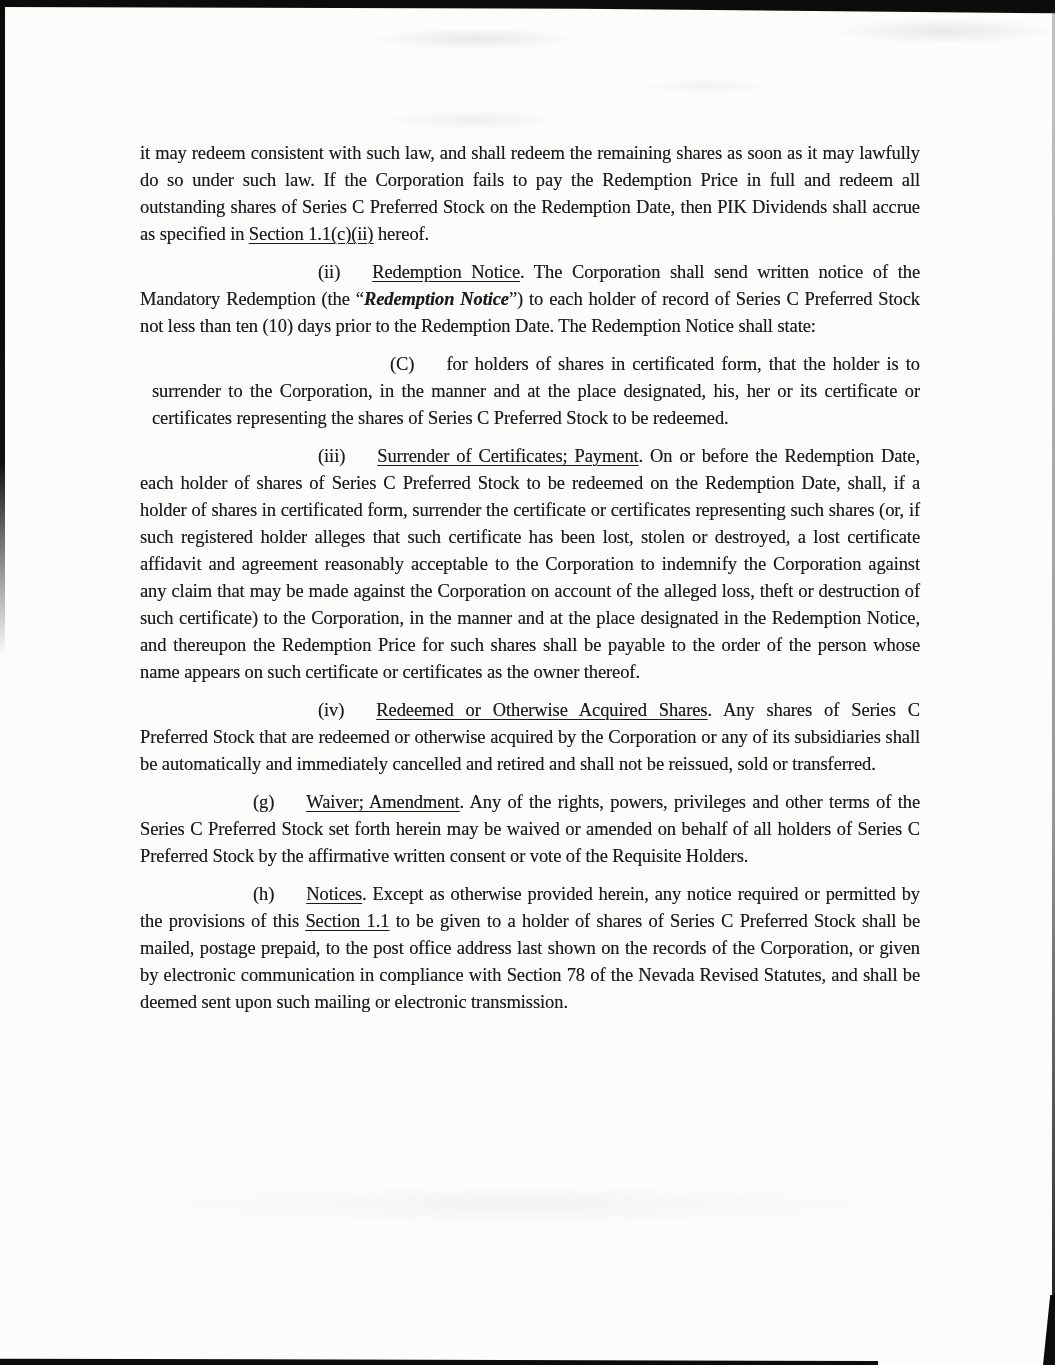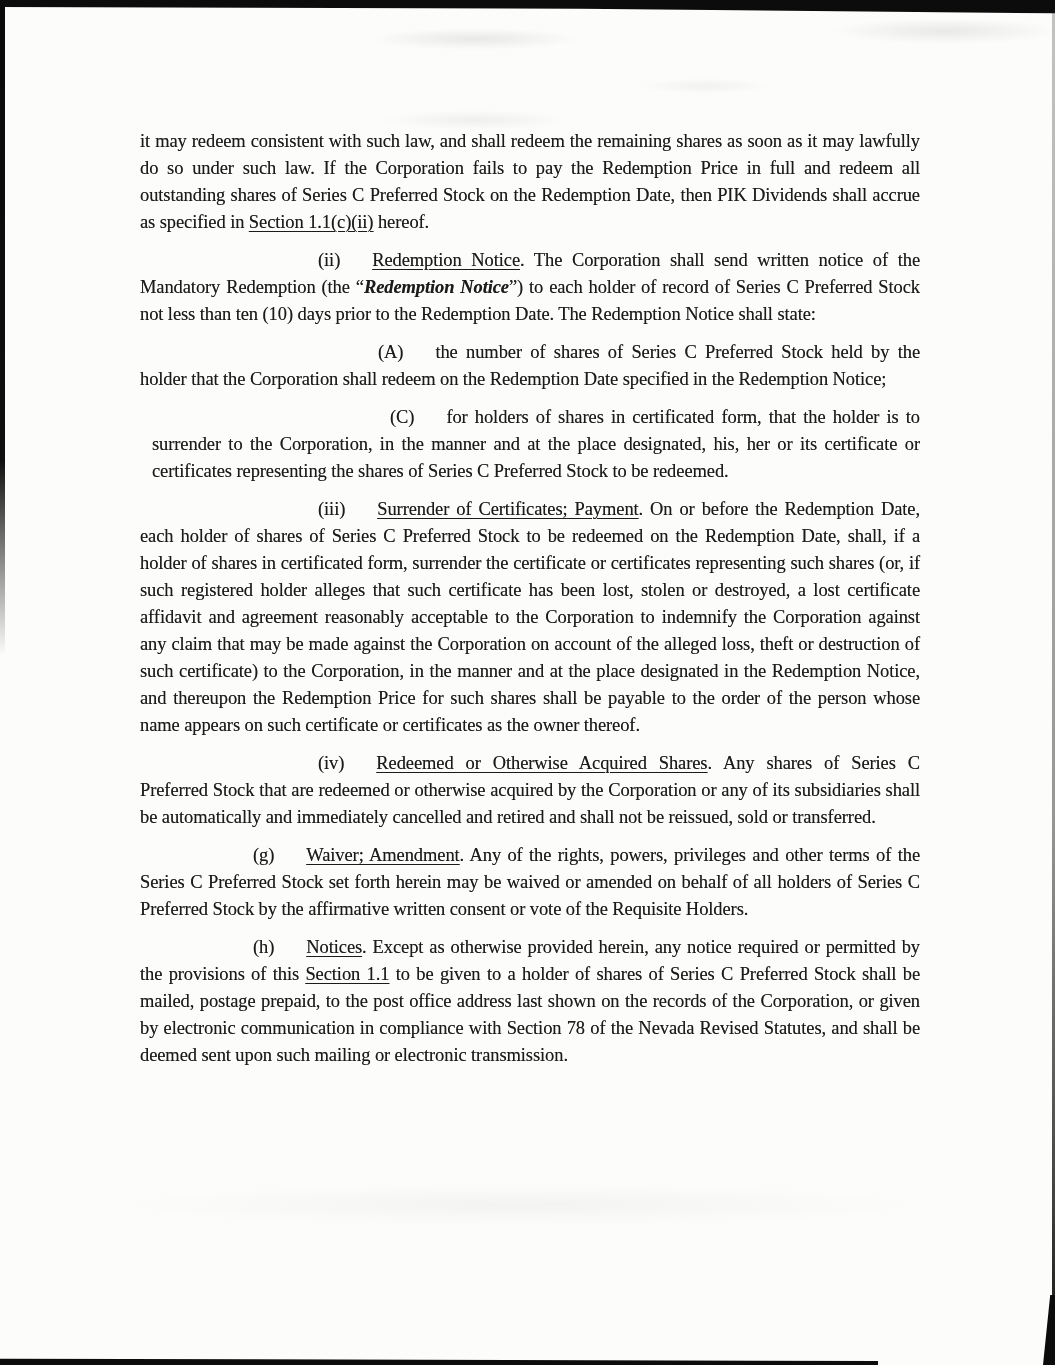--- a/index.html
+++ b/index.html
@@ -11,21 +11,21 @@
     background: var(--paper, #fcfcfa);
     font-family: "Liberation Serif", "DejaVu Serif", serif;
   }
   .page {
     position: absolute;
     inset: 0;
   }
   
   .doc-text {
     position: absolute;
-    top: 128px;
+    top: 140px;
     left: 140px;
     width: 780px;
     font-size: 18.5px;
     line-height: 27px;
     letter-spacing: -0.1px;
     color: var(--ink, #1b1b1b);
     text-shadow: 0 0 0.45px rgba(20,20,20,0.55);
   }
   .para {
     margin: 0 0 11px 0;
@@ -94,21 +94,20 @@
 
   <div class="smudge sm1"></div>
   <div class="smudge sm2"></div>
   <div class="smudge sm3"></div>
   <div class="smudge sm4"></div>
   <div class="smudge sm5"></div>
 
   <div class="doc-text">
       <p class="para" style="text-indent: 0px;"><span class="seg">it may redeem consistent with such law, and shall redeem the remaining shares as soon as it may lawfully do so under such law. If the Corporation fails to pay the Redemption Price in full and redeem all outstanding shares of Series C Preferred Stock on the Redemption Date, then PIK Dividends shall accrue as specified in </span><span class="seg-underline">Section 1.1(c)(ii)</span><span class="seg"> hereof.</span></p>
       <p class="para" style="text-indent: 178px;"><span>(ii)</span><span class="tab"></span><span class="seg-underline">Redemption Notice</span><span class="seg">. The Corporation shall send written notice of the Mandatory Redemption (the “</span><span class="seg-bold-italic">Redemption Notice</span><span class="seg">”) to each holder of record of Series C Preferred Stock not less than ten (10) days prior to the Redemption Date. The Redemption Notice shall state:</span></p>
-      <p class="para" style="text-indent: 238px;"><span>(A)</span><span class="tab"></span><span class="seg">the number of shares of Series C Preferred Stock held by the holder that the Corporation shall redeem on the Redemption Date specified in the Redemption Notice;</span></p>
       <p class="para" style="text-indent: 238px; margin-left: 12px;"><span>(C)</span><span class="tab"></span><span class="seg">for holders of shares in certificated form, that the holder is to surrender to the Corporation, in the manner and at the place designated, his, her or its certificate or certificates representing the shares of Series C Preferred Stock to be redeemed.</span></p>
       <p class="para" style="text-indent: 178px;"><span>(iii)</span><span class="tab"></span><span class="seg-underline">Surrender of Certificates; Payment</span><span class="seg">. On or before the Redemption Date, each holder of shares of Series C Preferred Stock to be redeemed on the Redemption Date, shall, if a holder of shares in certificated form, surrender the certificate or certificates representing such shares (or, if such registered holder alleges that such certificate has been lost, stolen or destroyed, a lost certificate affidavit and agreement reasonably acceptable to the Corporation to indemnify the Corporation against any claim that may be made against the Corporation on account of the alleged loss, theft or destruction of such certificate) to the Corporation, in the manner and at the place designated in the Redemption Notice, and thereupon the Redemption Price for such shares shall be payable to the order of the person whose name appears on such certificate or certificates as the owner thereof.</span></p>
       <p class="para" style="text-indent: 178px;"><span>(iv)</span><span class="tab"></span><span class="seg-underline">Redeemed or Otherwise Acquired Shares</span><span class="seg">. Any shares of Series C Preferred Stock that are redeemed or otherwise acquired by the Corporation or any of its subsidiaries shall be automatically and immediately cancelled and retired and shall not be reissued, sold or transferred.</span></p>
       <p class="para" style="text-indent: 113px;"><span>(g)</span><span class="tab"></span><span class="seg-underline">Waiver; Amendment</span><span class="seg">. Any of the rights, powers, privileges and other terms of the Series C Preferred Stock set forth herein may be waived or amended on behalf of all holders of Series C Preferred Stock by the affirmative written consent or vote of the Requisite Holders.</span></p>
       <p class="para" style="text-indent: 113px;"><span>(h)</span><span class="tab"></span><span class="seg-underline">Notices</span><span class="seg">. Except as otherwise provided herein, any notice required or permitted by the provisions of this </span><span class="seg-underline">Section 1.1</span><span class="seg"> to be given to a holder of shares of Series C Preferred Stock shall be mailed, postage prepaid, to the post office address last shown on the records of the Corporation, or given by electronic communication in compliance with Section 78 of the Nevada Revised Statutes, and shall be deemed sent upon such mailing or electronic transmission.</span></p>
     </div>
 
 </div>
 
 </body></html>

